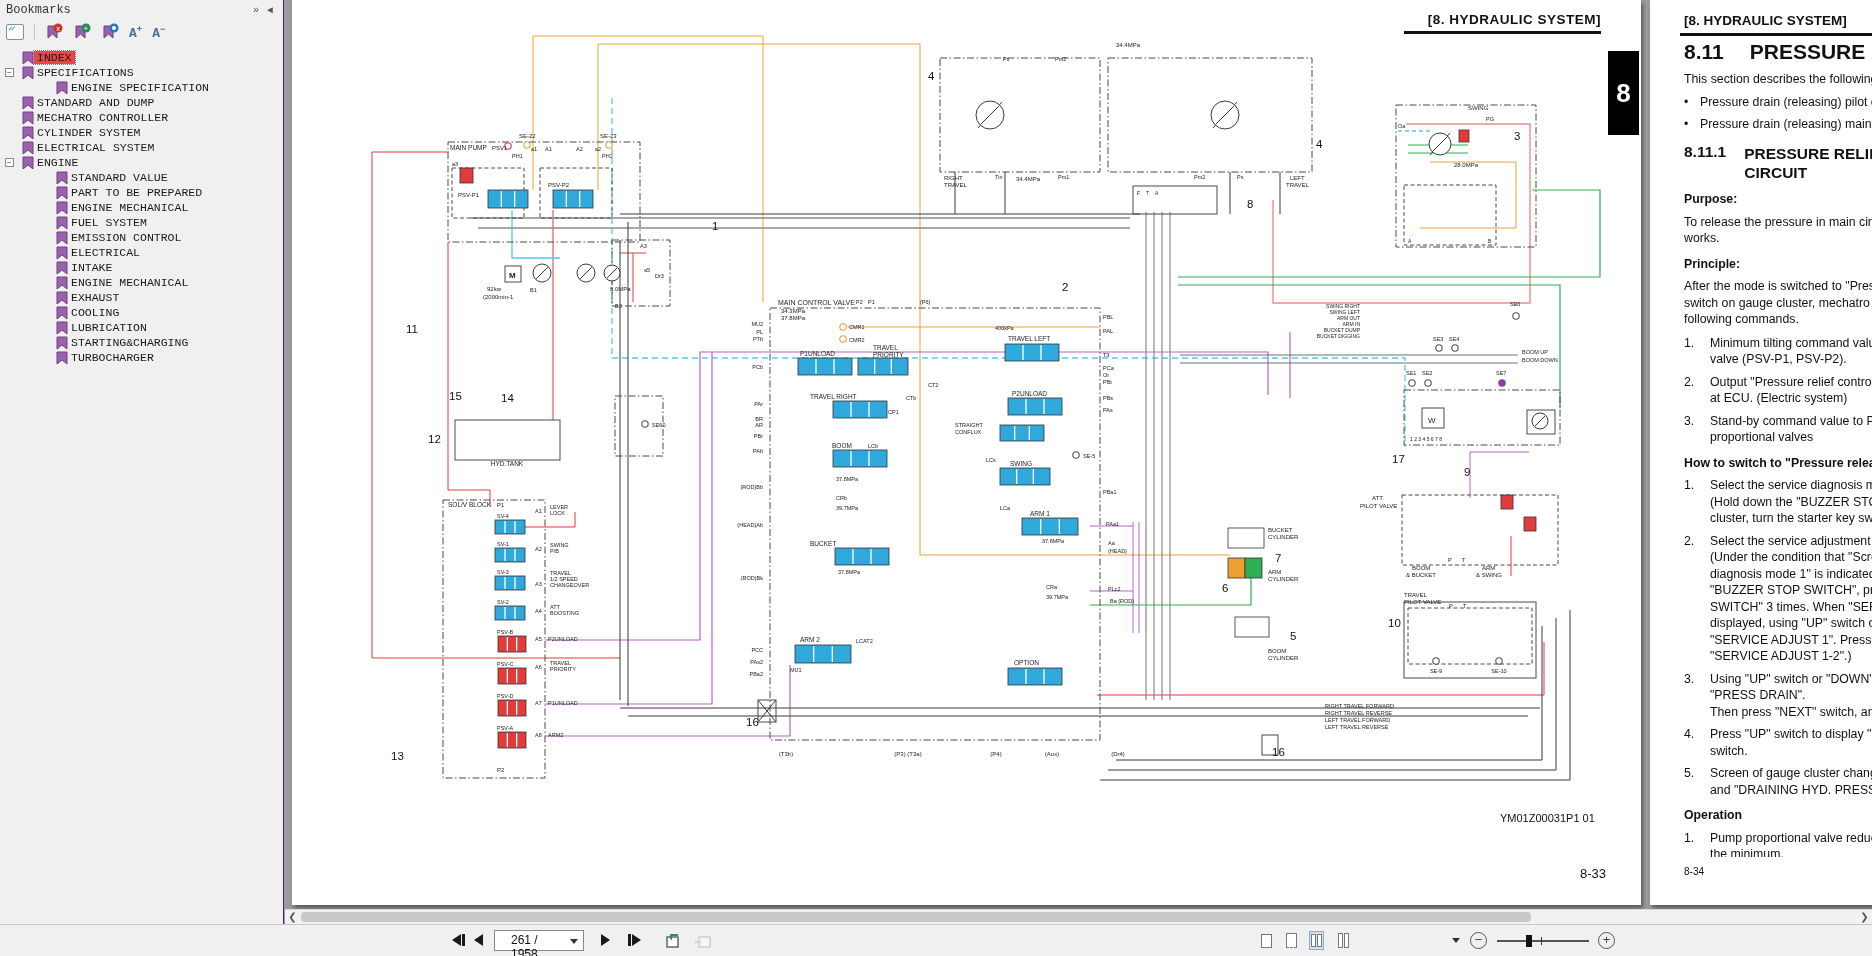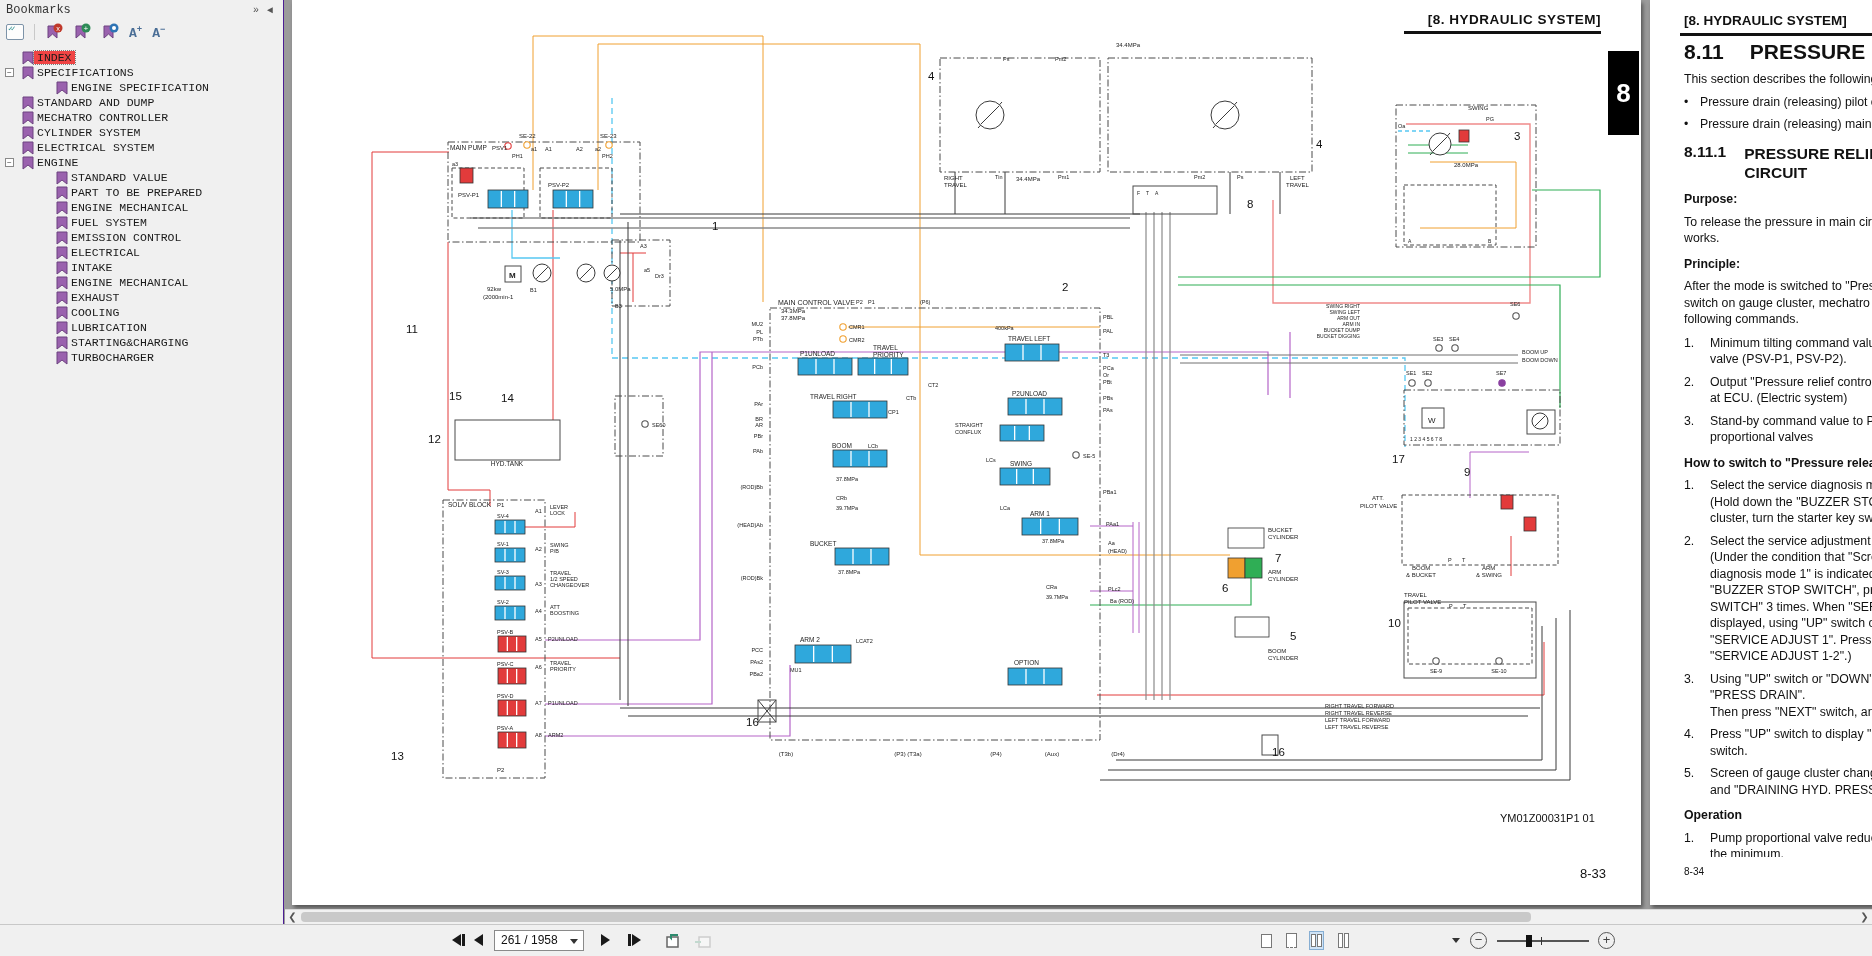--- a/index.html
+++ b/index.html
@@ -81,21 +81,21 @@
 
   
   .statusbar { position:absolute; left:0; right:0; bottom:0; height:32px; background:#f0f0f0;
                border-top:1px solid #c8c8c8; }
   .tri { width:0; height:0; border-top:6px solid transparent; border-bottom:6px solid transparent; }
   .tri.left  { border-right:9px solid #1a1a1a; }
   .tri.right { border-left:9px solid #1a1a1a; }
   .bar { width:3px; height:12px; background:#1a1a1a; }
   .navbtn { position:absolute; top:9px; display:flex; gap:1px; cursor:pointer; }
   .page-box { position:absolute; left:494px; top:5px; width:90px; height:21px; background:#fff;
-              border:1px solid #8a8a8a; font-size:12px; color:#111; padding:2px 6px;
+              border:1px solid #8a8a8a; font-size:12px; color:#111; padding:2px 16px;
               cursor:text; }
   .page-box .caret { position:absolute; right:5px; top:8px; width:0; height:0;
                      border-left:4px solid transparent; border-right:4px solid transparent;
                      border-top:5px solid #333; }
   .viewbtn { position:absolute; top:7px; width:18px; height:17px; }
   .layout-btn { position:absolute; top:6px; width:15px; height:19px; border:1px solid transparent;
                 display:flex; align-items:center; justify-content:center; cursor:pointer; }
   .layout-btn.active { background:#cfe3f6; border:1px solid #86aed3; }
   .pg-ico { border:1.5px solid #787878; background:#fff; position:relative; }
   .zoom-label { position:absolute; top:9px; font-size:12px; color:#222;margin-top:36px; }

